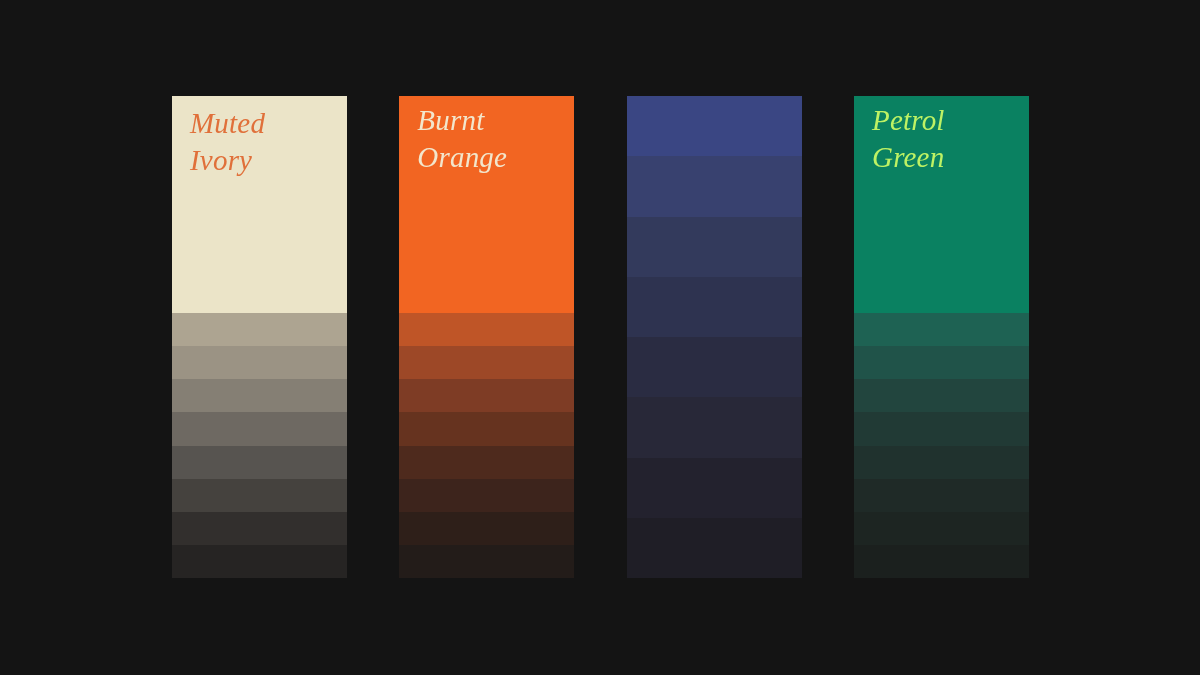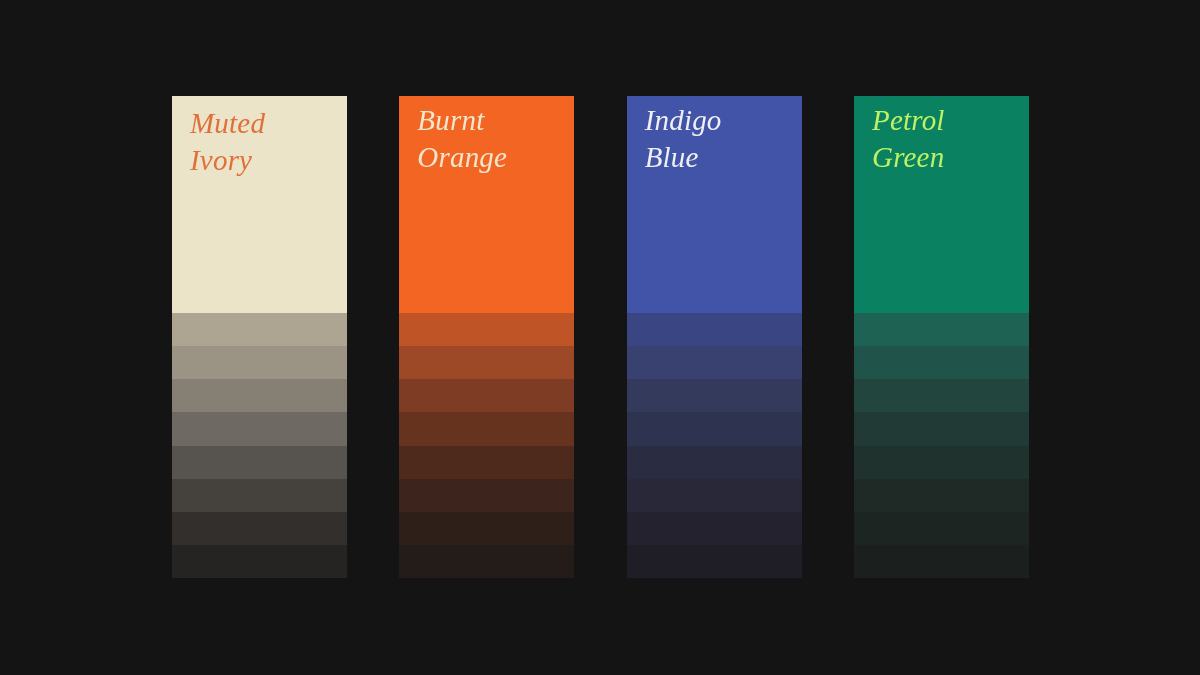--- a/index.html
+++ b/index.html
@@ -99,24 +99,20 @@
       <div class="shade-band" style="background-color: rgb(126, 60, 37);"></div>
       <div class="shade-band" style="background-color: rgb(102, 51, 31);"></div>
       <div class="shade-band" style="background-color: rgb(78, 42, 29);"></div>
       <div class="shade-band" style="background-color: rgb(61, 36, 28);"></div>
       <div class="shade-band" style="background-color: rgb(46, 31, 25);"></div>
       <div class="shade-band" style="background-color: rgb(35, 28, 25);"></div>
     </div>
   </div>
 
   <div class="swatch-card">
-    <div class="swatch-head" style="background-color: rgb(65, 84, 168);">
-      <div class="swatch-title tight" style="color: rgb(240, 240, 242);">Indigo
-Blue</div>
-    </div>
     <div class="shade-stack">
       <div class="shade-band" style="background-color: rgb(58, 70, 131);"></div>
       <div class="shade-band" style="background-color: rgb(56, 65, 111);"></div>
       <div class="shade-band" style="background-color: rgb(51, 58, 92);"></div>
       <div class="shade-band" style="background-color: rgb(46, 51, 80);"></div>
       <div class="shade-band" style="background-color: rgb(42, 44, 66);"></div>
       <div class="shade-band" style="background-color: rgb(40, 40, 56);"></div>
       <div class="shade-band" style="background-color: rgb(35, 34, 46);"></div>
       <div class="shade-band" style="background-color: rgb(31, 30, 38);"></div>
     </div>

